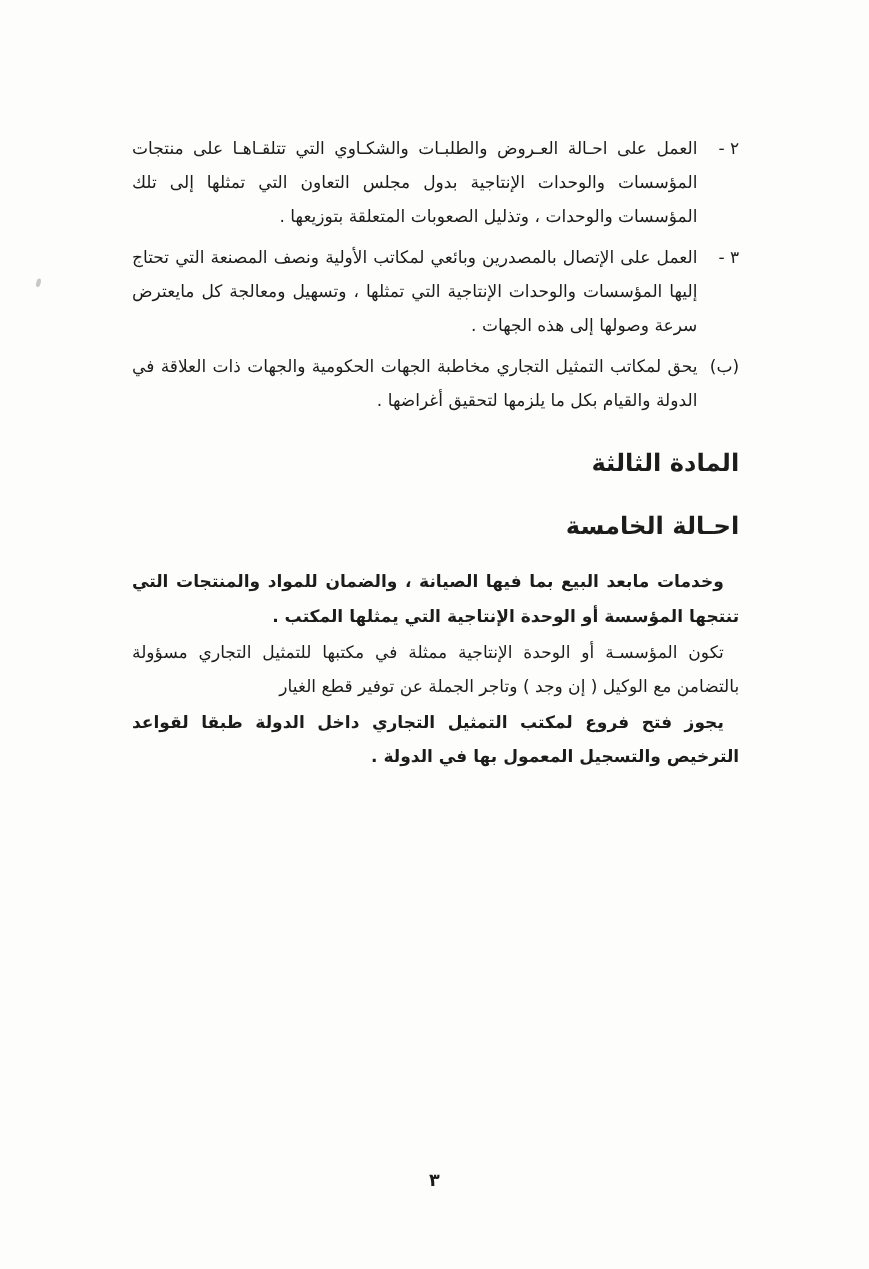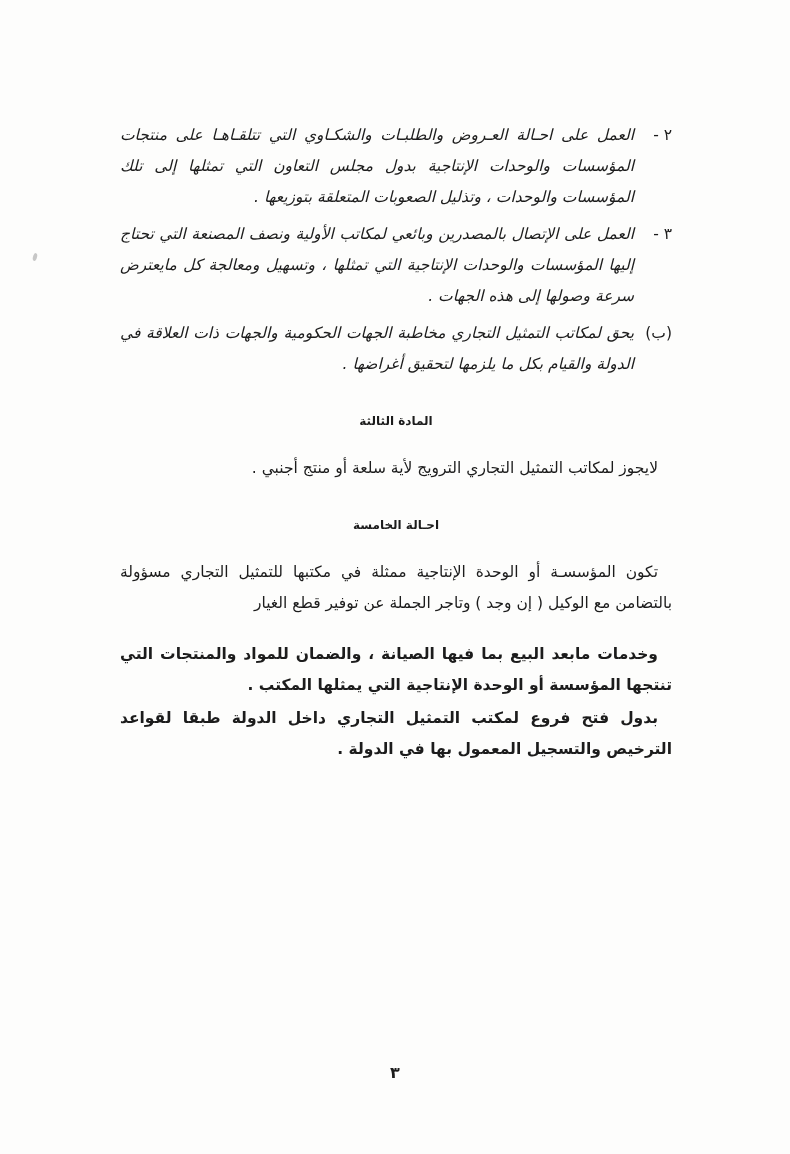--- a/index.html
+++ b/index.html
@@ -33,26 +33,25 @@
     margin-bottom: 6px;
   }
   .marker {
     flex: 0 0 auto;
     min-width: 38px;
     white-space: nowrap;
   }
   .item-text {
     flex: 1 1 auto;
     text-align: justify;
-    font-style: italic;
   }
   .article-heading {
     margin: 26px 0 16px 0;
-    text-align: center;
-    font-size: 12px;
+    text-align: right;
+    font-size: 22px;
     font-weight: bold;
   }
   .article-heading.big-gap {
     margin-top: 46px;
   }
   .para {
     margin: 0 0 2px 0;
     text-indent: 14px;
   }
   .para.spaced-top {
@@ -102,25 +101,24 @@
       <div class="item-text">العمل على الإتصال بالمصدرين وبائعي لمكاتب الأولية ونصف المصنعة التي تحتاج إليها المؤسسات والوحدات الإنتاجية التي تمثلها ، وتسهيل ومعالجة كل مايعترض سرعة وصولها إلى هذه الجهات .</div>
     </div>
 
     <div class="list-item">
       <span class="marker">(ب)</span>
       <div class="item-text">يحق لمكاتب التمثيل التجاري مخاطبة الجهات الحكومية والجهات ذات العلاقة في الدولة والقيام بكل ما يلزمها لتحقيق أغراضها .</div>
     </div>
 
     <h2 class="article-heading">المادة الثالثة</h2>
 
-    <p class="para">لايجوز لمكاتب التمثيل التجاري الترويج لأية سلعة أو منتج أجنبي .</p>
 
     <h2 class="article-heading">احـالة الخامسة</h2>
+    <p class="para spaced-top semibold">وخدمات مابعد البيع بما فيها الصيانة ، والضمان للمواد والمنتجات التي تنتجها المؤسسة أو الوحدة الإنتاجية التي يمثلها المكتب .</p>
     <p class="para">تكون المؤسسـة أو الوحدة الإنتاجية ممثلة في مكتبها للتمثيل التجاري مسؤولة بالتضامن مع الوكيل ( إن وجد ) وتاجر الجملة عن توفير قطع الغيار</p>
-    <p class="para spaced-top semibold">وخدمات مابعد البيع بما فيها الصيانة ، والضمان للمواد والمنتجات التي تنتجها المؤسسة أو الوحدة الإنتاجية التي يمثلها المكتب .</p>
 
-    <p class="para semibold">بدول فتح فروع لمكتب التمثيل التجاري داخل الدولة طبقا لقواعد الترخيص والتسجيل المعمول بها في الدولة .</p>
+    <p class="para semibold">يجوز فتح فروع لمكتب التمثيل التجاري داخل الدولة طبقا لقواعد الترخيص والتسجيل المعمول بها في الدولة .</p>
 
   </div>
 
   <div class="page-number">٣</div>
 
 </div>
 
 </body></html>

